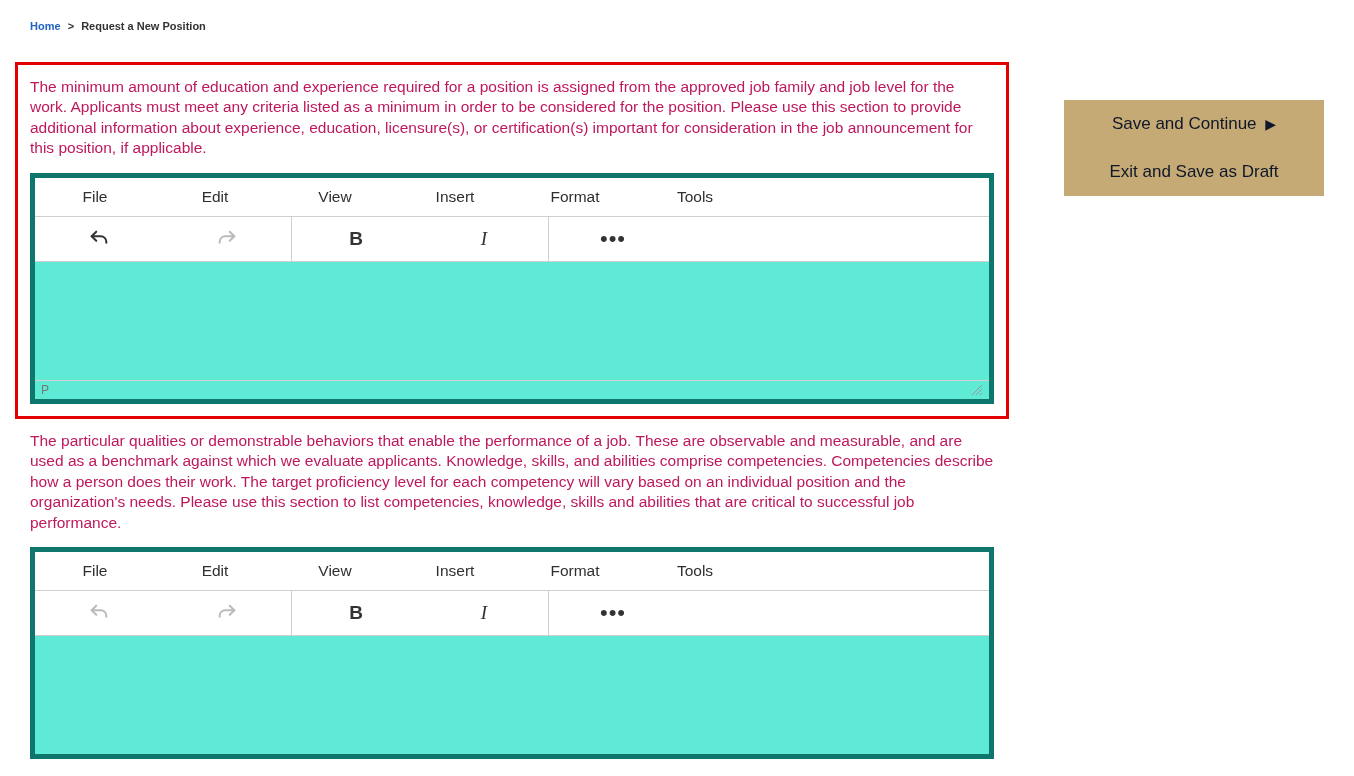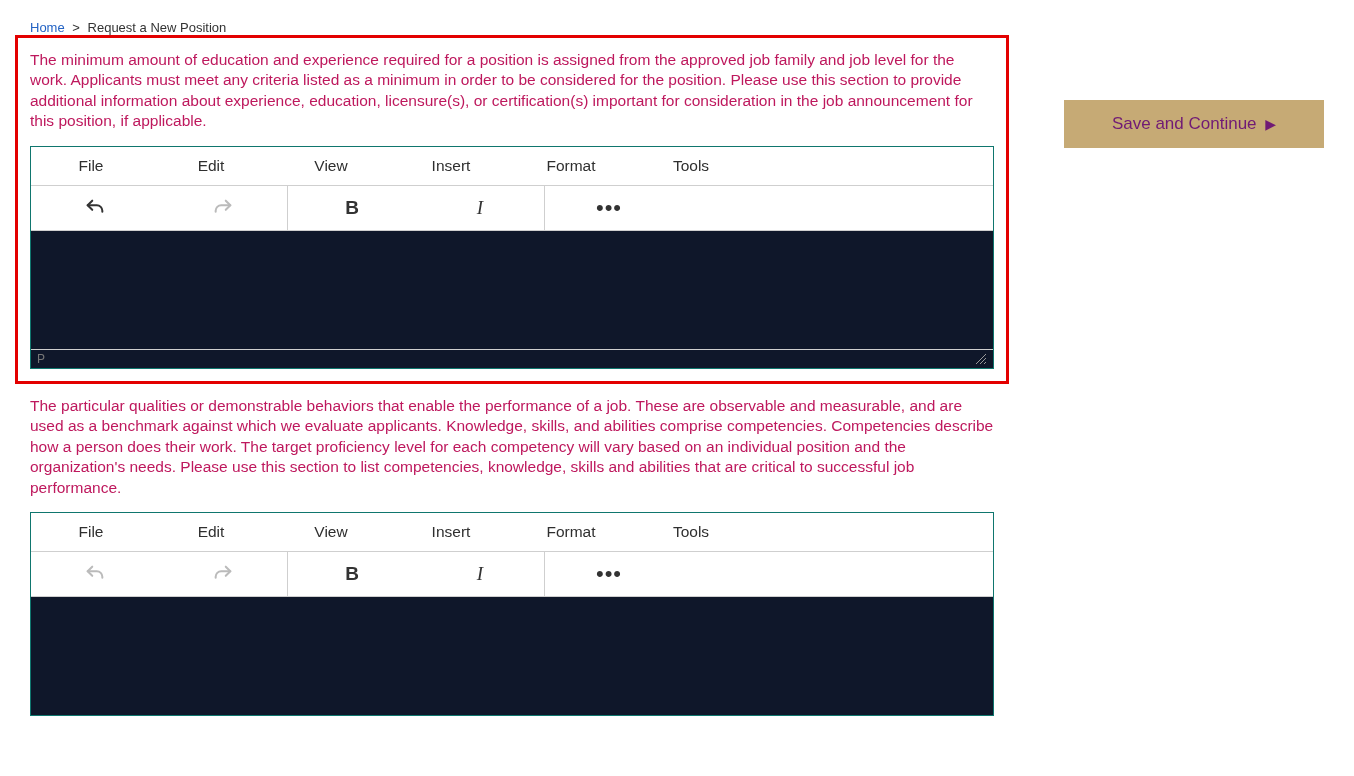--- a/index.html
+++ b/index.html
@@ -17,22 +17,24 @@
     .main-col {
       flex: 1;
       max-width: 980px;
     }
     .side-col {
       width: 260px;
       flex-shrink: 0;
       padding-top: 80px;
     }
     .breadcrumb {
-      font-size: 13px;
+      font-size: 11px;
+      margin-bottom: 30px;
       color: #333;
+      font-weight: bold;
     }
     .breadcrumb a {
       color: #2463c4;
       text-decoration: none;
     }
     .breadcrumb .sep {
       margin: 0 4px;
     }
     .highlight-box {
       border: 3px solid #e30000;
@@ -50,22 +52,22 @@
     .required-asterisk {
       color: #d00;
     }
     .section-desc {
       font-size: 15.5px;
       line-height: 1.32;
       color: #be185d;
       margin-bottom: 14px;
     }
     .editor-wrap {
-      border: 1px solid #0f766e;
-      background: #0f172a;
+      border: 5px solid #0f766e;
+      background: #5eead4;
     }
     .editor-menubar {
       display: flex;
       border-bottom: 1px solid #cfcfcf;
       background: #fff;
     }
     .editor-menubar .menu-item {
       padding: 10px 0;
       width: 120px;
       text-align: center;
@@ -107,21 +109,21 @@
     .resize-handle {
       width: 12px;
       height: 12px;
       position: relative;
     }
     .resize-handle svg { display: block; }
     .btn {
       display: block;
       width: 100%;
       background: #c6aa75;
-      color: #701a75;
+      color: #0f172a;
       border: none;
       padding: 14px 10px;
       font-size: 17px;
       cursor: pointer;
       text-align: center;
     }
     .btn .arrow {
       margin-left: 4px;
       font-size: 14px;
     }
@@ -232,14 +234,15 @@
 
     </div>
 
   </div>
 
   <div class="side-col">
     <button class="btn">
       <span>Save and Continue</span>
       <span class="arrow">▶</span>
     </button>
+    <button class="btn">Exit and Save as Draft</button>
   </div>
 </div>
 
 </body></html>

